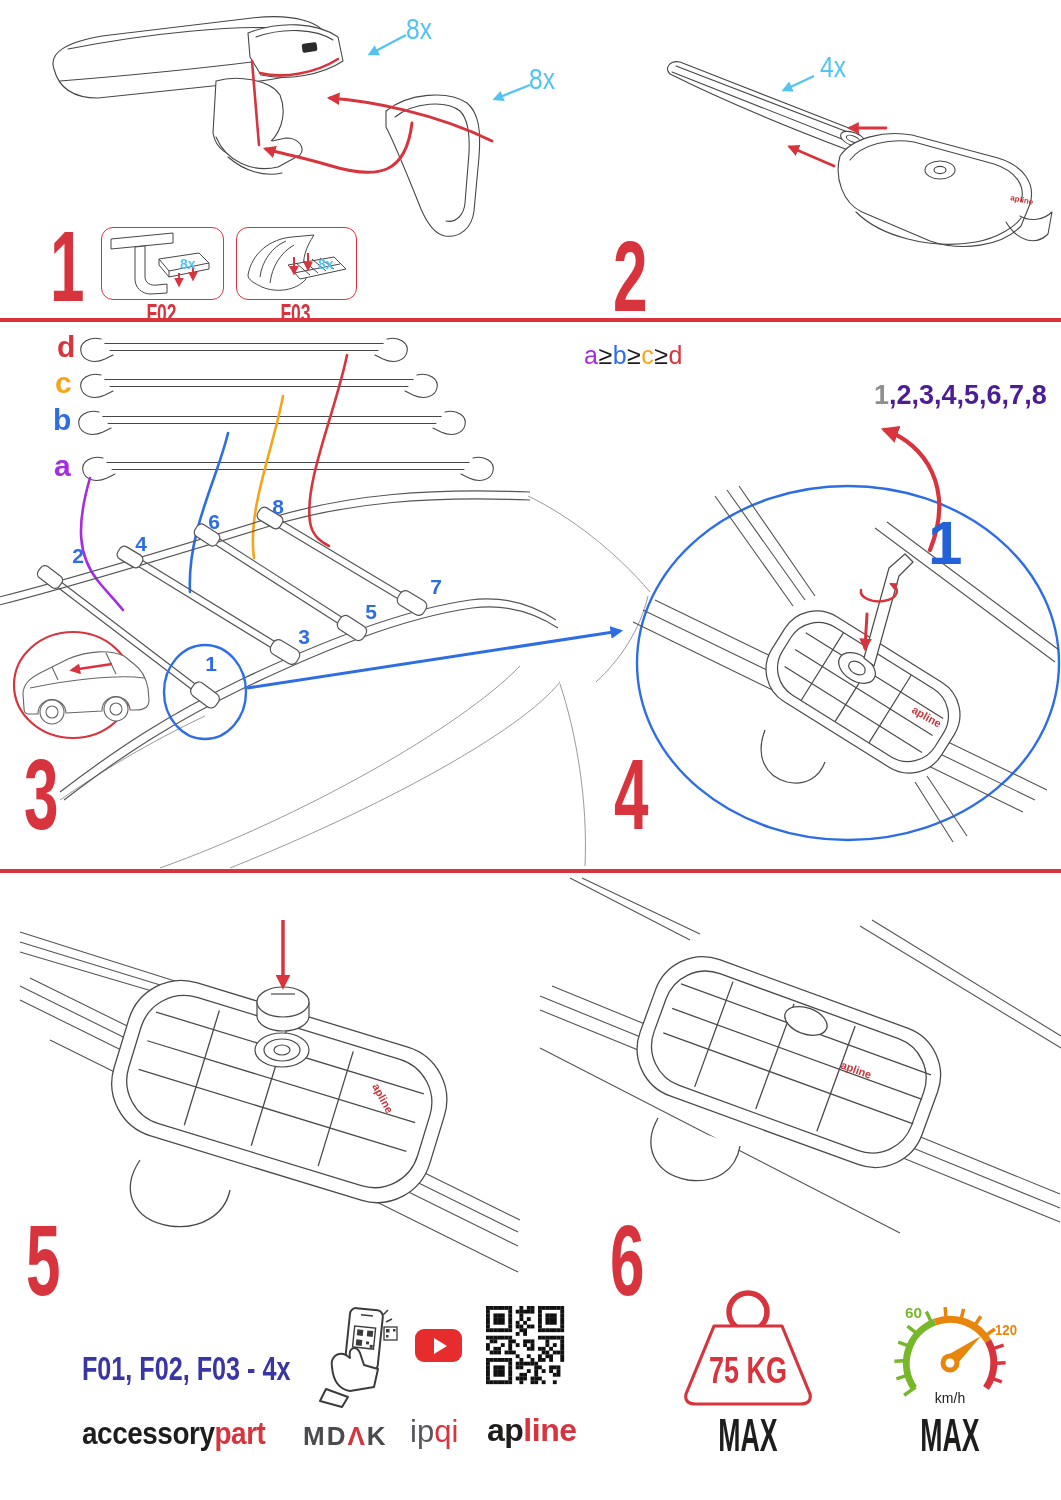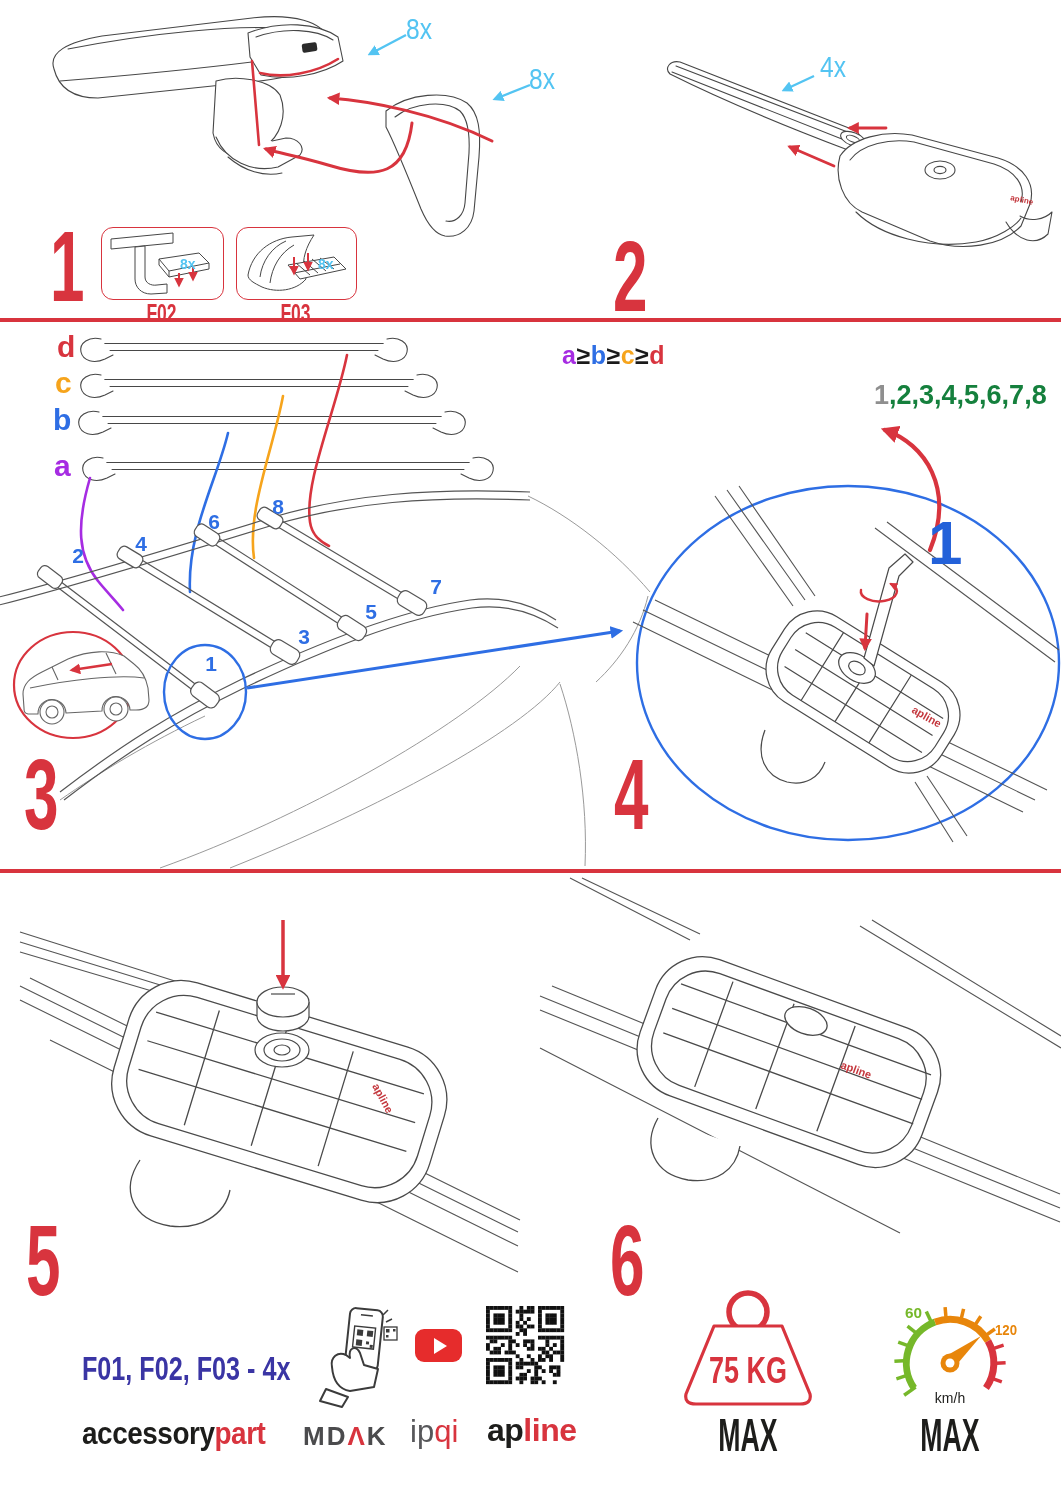--- a/index.html
+++ b/index.html
@@ -6,23 +6,23 @@
   body{width:1061px;height:1500px;position:relative;font-family:"Liberation Sans",sans-serif;background:#fff;overflow:hidden}
   svg{position:absolute;overflow:visible}
   .hr{position:absolute;left:0;width:1061px;height:4px;background:#d8343e}
   .stepnum{position:absolute;color:#d8343e;font-size:100px;font-weight:700;line-height:.76;transform:scaleX(.62);transform-origin:left top;letter-spacing:-2px}
   .qty{position:absolute;color:#53c4f2;font-size:30px;font-weight:400;transform:scaleX(.82);transform-origin:left top;white-space:nowrap}
   .qty-s{color:#53c4f2;font-size:14px;font-weight:600}
   .pbox{position:absolute;border:1.6px solid #d8343e;border-radius:12px;background:transparent}
   .pbox-label{position:absolute;color:#d8343e;font-size:25px;font-weight:600;text-align:center;transform:scaleX(.7);transform-origin:center top}
   .barlabel{position:absolute;font-size:30px;font-weight:700;line-height:1}
   .c-red{color:#d8343e}.c-orange{color:#f6a41c}.c-blue{color:#2e6ee4}.c-purple{color:#a62ce2}.c-black{color:#1a1a1a}
-  .formula{position:absolute;left:562px;top:341px;font-size:25px;font-weight:700;letter-spacing:.5px;white-space:nowrap}
+  .formula{position:absolute;left:584px;top:341px;font-size:25px;font-weight:400;letter-spacing:.5px;white-space:nowrap}
   .seq{position:absolute;left:874px;top:380px;font-size:27px;font-weight:600;white-space:nowrap}
-  .seq-first{color:#8f8f8f}.seq-rest{color:#15803d}
+  .seq-first{color:#8f8f8f}.seq-rest{color:#4c1d95}
   .roofnum{position:absolute;width:26px;text-align:center;color:#2e6ee4;font-size:21px;font-weight:700;line-height:1}
   .bigone{position:absolute;left:928px;top:512px;color:#2361d9;font-size:62px;font-weight:700;line-height:1}
   .partsline{position:absolute;left:82px;top:1349px;color:#3a35a4;font-size:34px;font-weight:600;transform:scaleX(.74);transform-origin:left top;white-space:nowrap}
   .yt{position:absolute;left:415px;top:1329px;width:47px;height:33px;background:#e62c2c;border-radius:9px;display:flex;align-items:center;justify-content:center}
   .yt-play{width:0;height:0;border-left:13px solid #fff;border-top:8px solid transparent;border-bottom:8px solid transparent;margin-left:3px}
   .logo{position:absolute;white-space:nowrap}
   .l-acc{left:82px;top:1416px;font-size:31px;font-weight:700;color:#1d1d1b;transform:scaleX(.9);transform-origin:left top;letter-spacing:-.5px}
   .l-mdak{left:303px;top:1421px;font-size:26px;font-weight:700;color:#4b4b4d;letter-spacing:2px}
   .l-ipqi{left:410px;top:1414px;font-size:31px;font-weight:400;color:#57575a}
   .l-apline{left:487px;top:1412px;font-size:32px;font-weight:700;color:#1d1d1b;letter-spacing:-.5px}

